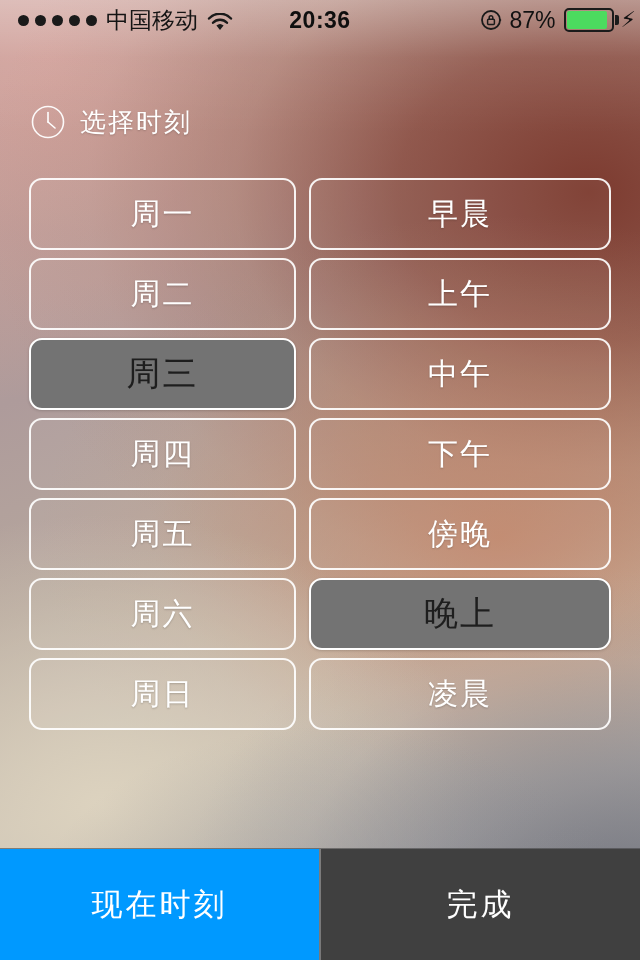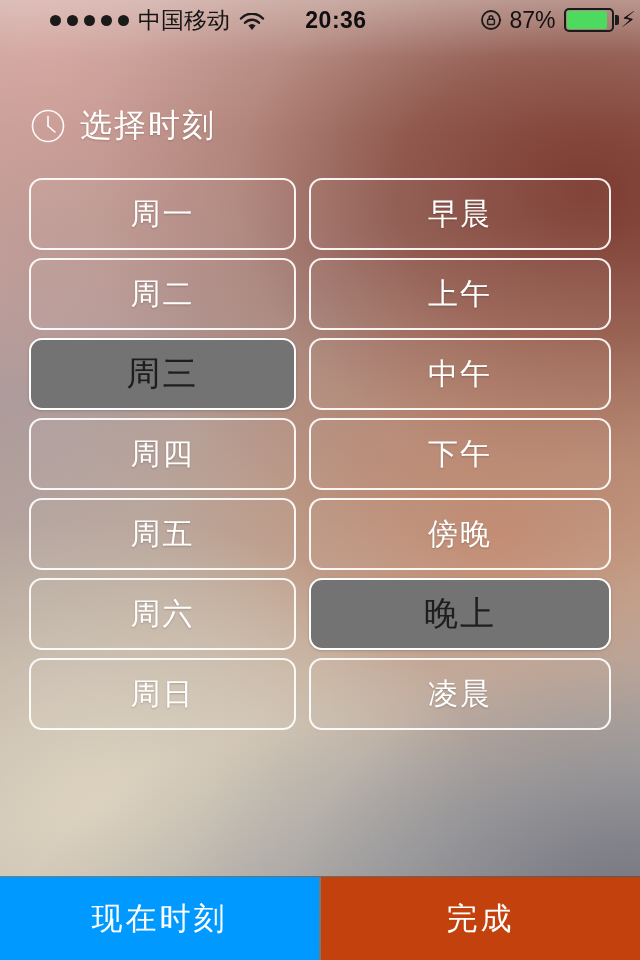--- a/index.html
+++ b/index.html
@@ -51,21 +51,21 @@
   .bg-dark-top {
     background:linear-gradient(180deg, rgba(255,255,255,0.30) 0%, rgba(255,255,255,0.06) 6%, rgba(0,0,0,0) 14%);
   }
 
   
   #statusbar {
     position:absolute; top:0; left:0; width:640px; height:40px;
     display:flex; align-items:center; z-index:30;
     color:#1a1a1a; font-size:22px;
   }
-  .sb-left { display:flex; align-items:center; gap:9px; padding-left:18px; width:250px;margin-left:32px; }
+  .sb-left { display:flex; align-items:center; gap:9px; padding-left:18px; width:250px; }
   .dots { display:flex; gap:6px; align-items:center; }
   .dot { width:11px; height:11px; border-radius:50%; background:#1a1a1a; display:block; }
   .carrier { font-size:23px; letter-spacing:0px; color:#141414; }
   .wifi { display:block; width:26px; height:18px; position:relative; }
   .sb-center { flex:1; text-align:center; font-size:23px; font-weight:bold; color:#0f0f0f; letter-spacing:0.5px;}
   .sb-right { width:250px; display:flex; align-items:center; justify-content:flex-end; gap:8px; padding-right:4px; }
   .lock-rot { display:block; width:22px; height:22px; }
   .batt-pct { font-size:23px; color:#111; }
   .battery { position:relative; width:50px; height:24px; }
   .battery .shell { position:absolute; inset:0; border:2px solid #1b1b1b; border-radius:5px; }
@@ -73,21 +73,21 @@
   .battery .nub { position:absolute; right:-5px; top:7px; width:4px; height:10px; background:#1b1b1b; border-radius:0 2px 2px 0; }
   .bolt { font-size:22px; color:#111; line-height:1; margin-left:-1px;}
 
   
   #header {
     position:absolute; top:104px; left:30px; z-index:20;
     display:flex; align-items:center; gap:14px;
   }
   .clock-icon { display:block; width:36px; height:36px; }
   .header-title {
-    color:#ffffff; font-size:32px; letter-spacing:2px;
+    color:#ffffff; font-size:26px; letter-spacing:2px;
     text-shadow:0 1px 2px rgba(0,0,0,0.18);
   }
 
   
   #picker { position:absolute; top:178px; left:0; width:640px; z-index:20; }
   .col { position:absolute; top:0; }
   .col-days { left:29px; width:267px; }
   .col-times { left:309px; width:302px; }
 
   .opt {
@@ -104,21 +104,21 @@
     background:#737373;
     border-color:#ffffff;
     color:#1e1e1e;
     font-size:34px;
     text-shadow:none;
     box-shadow:0 1px 3px rgba(0,0,0,0.16);
   }
 
   
   #actionbar {
-    position:absolute; left:0; bottom:0; width:640px; height:84px;
+    position:absolute; left:0; bottom:0; width:640px; height:112px;
     display:flex; z-index:25;
     border-top:1px solid rgba(60,60,60,0.55);
   }
   .act {
     flex:1; background:#0099ff; color:#ffffff;
     display:flex; align-items:center; justify-content:center;
     font-size:31px; letter-spacing:3px; cursor:pointer;
   }
   .act-divider { width:2px; background:rgba(110,110,110,0.75); }
 </style>
@@ -230,16 +230,16 @@
         </div>
         <div class="opt">
           <span>凌晨</span>
         </div>
       </div>
   </div>
 
   <div id="actionbar">
     <div class="act" style="background: rgb(0, 153, 255);">现在时刻</div>
     <div class="act-divider"></div>
-    <div class="act" style="background: #c2410c;">完成</div>
+    <div class="act" style="background: #404040;">完成</div>
   </div>
 
 </div>
 
 </body></html>

